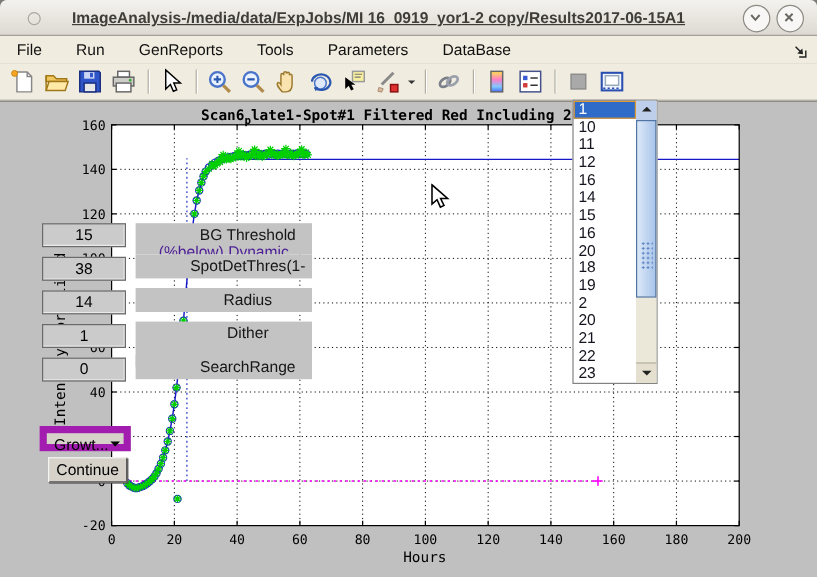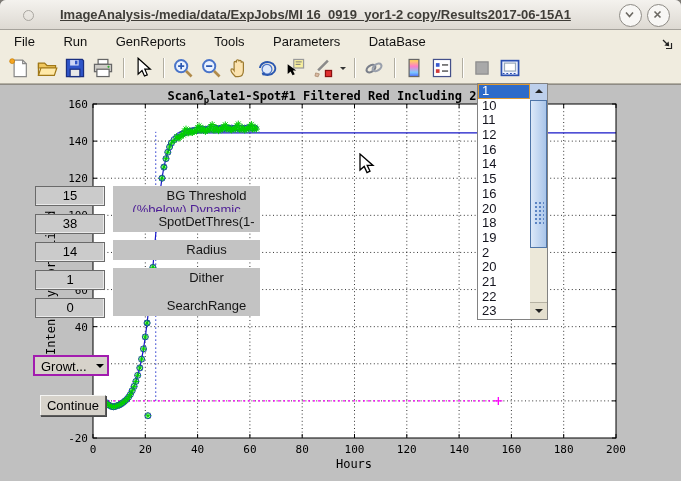--- a/index.html
+++ b/index.html
@@ -40,24 +40,24 @@
   .xlabel{position:absolute;left:254px;top:372px;width:200px;text-align:center;
           font-family:"DejaVu Sans Mono",monospace;font-size:12px;color:#000000;z-index:2;}
   
   .edit{position:absolute;left:35px;width:70px;height:20px;background:#cbcbcb;border:1px solid #6a6a6a;
         box-shadow:inset -1px -1px 0 #eaeaea;box-sizing:border-box;text-align:center;
         font-size:13px;line-height:18px;color:#000;z-index:3;}
   .plabel{position:absolute;left:113px;width:147px;background:#c3c3c3;text-align:center;
           font-size:13px;color:#161616;z-index:3;overflow:hidden;box-sizing:border-box;}
   .plabel .l1{display:block;line-height:19px;margin-left:40px;}
   .plabel .l2{display:block;line-height:13px;margin-top:-2px;color:#4c1d95;}
-  .popup{position:absolute;left:33px;top:270px;width:76px;height:21px;background:#d6d2ca;border:2px solid #a21caf;
+  .popup{position:absolute;left:33px;top:270px;width:76px;height:21px;background:#d6d2ca;border:6px solid #a21caf;
          box-sizing:border-box;font-size:13px;line-height:19px;padding-left:6px;color:#000;z-index:4;}
   .popup .caret{position:absolute;right:3px;top:7px;border:4px solid transparent;border-top-color:#000;}
-  .continue{position:absolute;left:40px;top:310px;width:66px;height:21px;background:#d6d2ca;
+  .continue{position:absolute;left:40px;top:296px;width:66px;height:21px;background:#d6d2ca;
             border:1px solid #5c5c5c;border-top-color:#f4f4f2;border-left-color:#f4f4f2;
             box-shadow:1px 1px 0 #4a4a4a;box-sizing:border-box;font-size:13px;color:#000;z-index:4;
             font-family:"Liberation Sans",sans-serif;padding:0;}
   
   .listbox{position:absolute;left:477px;top:-2px;width:71px;height:237px;background:#fff;
            border:1px solid #828282;box-sizing:border-box;z-index:6;}
   .lb-items{position:absolute;left:0;top:0;width:52px;}
   .lb-item{height:14.7px;line-height:14.5px;font-size:13px;color:#14141e;padding-left:4px;white-space:nowrap;}
   .lb-item.sel{background:#2e6bc9;color:#fff;outline:1px solid #dd9a33;outline-offset:-1px;}
   .lb-scroll{position:absolute;right:0;top:0;width:17px;height:235px;background:#ece8d9;}

